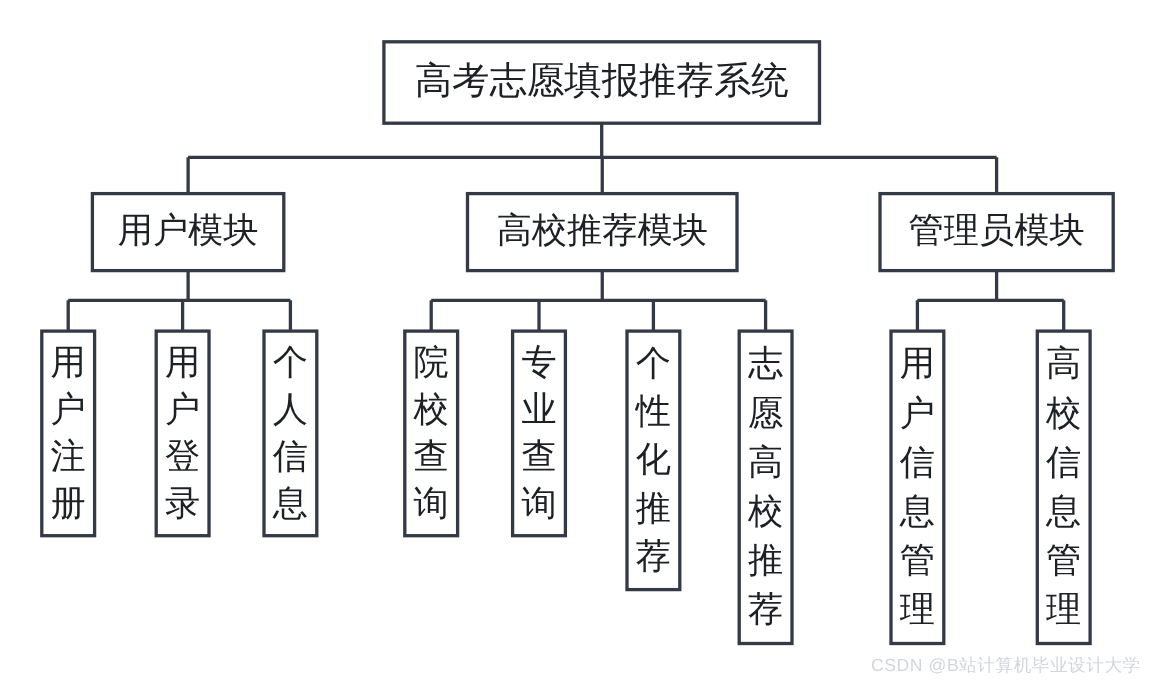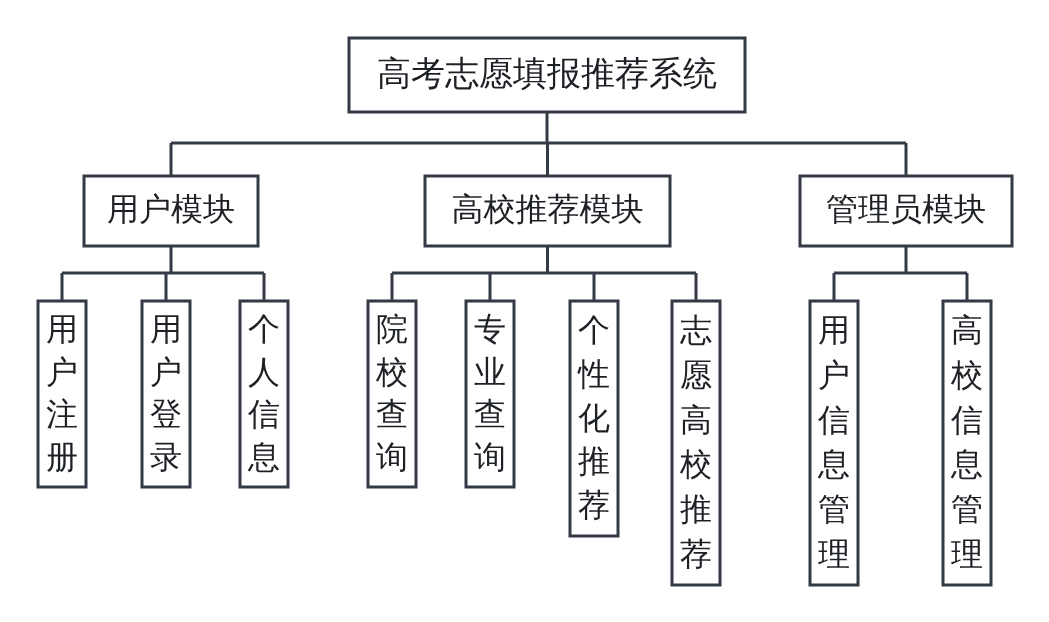--- a/index.html
+++ b/index.html
@@ -138,13 +138,14 @@
         <g>
           <rect x="810" y="301" width="48" height="284" class="node-box"></rect>
           <text class="node-text-v leaf-text" x="834"><tspan x="834" y="341.3333333333333">用</tspan><tspan x="834" y="386">户</tspan><tspan x="834" y="430.66666666666663">信</tspan><tspan x="834" y="475.3333333333333">息</tspan><tspan x="834" y="520">管</tspan><tspan x="834" y="564.6666666666666">理</tspan></text>
         </g>
         <g>
           <rect x="943" y="301" width="48" height="284" class="node-box"></rect>
           <text class="node-text-v leaf-text" x="967"><tspan x="967" y="341.3333333333333">高</tspan><tspan x="967" y="386">校</tspan><tspan x="967" y="430.66666666666663">信</tspan><tspan x="967" y="475.3333333333333">息</tspan><tspan x="967" y="520">管</tspan><tspan x="967" y="564.6666666666666">理</tspan></text>
         </g>
       </g>
   </svg>
+  <div id="watermark">CSDN @B站计算机毕业设计大学</div>
 </div>
 
 </body></html>

